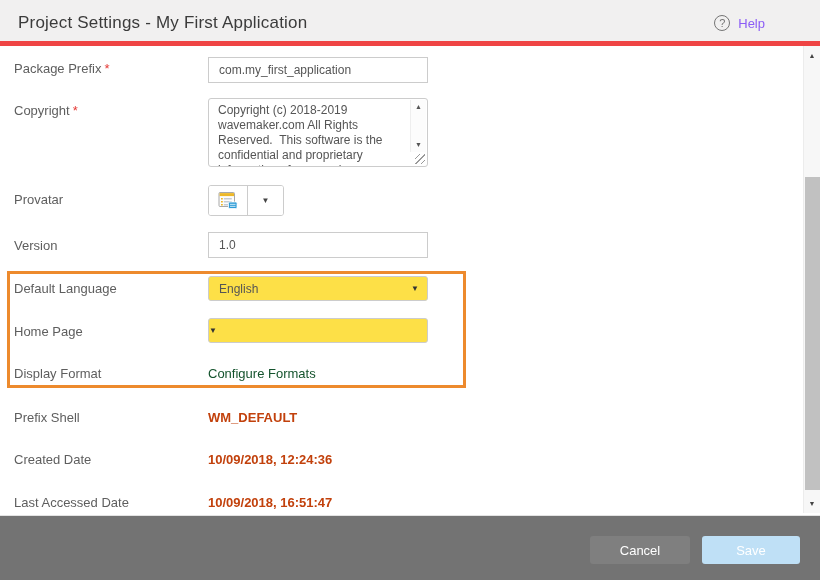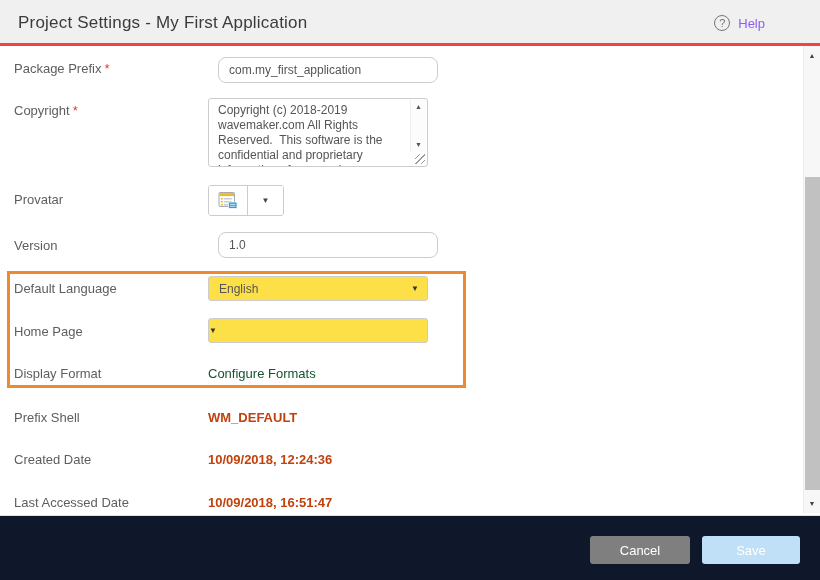--- a/index.html
+++ b/index.html
@@ -4,21 +4,21 @@
 <style>
   * { margin: 0; padding: 0; box-sizing: border-box; }
   html, body { width: 820px; height: 580px; background: #fff; }
   body { font-family: "Liberation Sans", sans-serif; }
 
   .dialog { position: relative; width: 820px; height: 580px; background: #fff; overflow: hidden; }
 
   
   .hdr {
     position: absolute; top: 0; left: 0; width: 820px; height: 46px;
-    background: #f1f0f0; border-bottom: 3px solid #ef4444;
+    background: #f1f0f0; border-bottom: 5px solid #ef4444;
   }
   .hdr-title {
     position: absolute; left: 18px; top: 13px;
     font-size: 17px; font-weight: 400; color: #3b3b3b; letter-spacing: .2px;
   }
   .help-wrap {
     position: absolute; right: 55px; top: 0; height: 46px;
     display: flex; align-items: center; gap: 8px; cursor: pointer;
   }
   .help-icon {
@@ -30,23 +30,23 @@
   
   .content { position: absolute; top: 46px; left: 0; width: 688px; height: 469px; background: #fff; }
   .lbl {
     position: absolute; left: 14px; width: 190px;
     font-size: 13px; color: #5e5e5e;
   }
   .req { color: #E53935; margin-left: 3px; }
 
   .txt-input {
     position: absolute; left: 208px; width: 220px; height: 26px;
-    border: 1px solid #ccc; border-radius: 8px; background: #fff;
+    border: 1px solid #ccc; border-radius: 0; background: #fff;
     font-family: "Liberation Sans", sans-serif; font-size: 12px; color: #555;
-    padding: 0 10px; outline: none; margin-left: 10px;
+    padding: 0 10px; outline: none;
   }
 
   
   .ta {
     position: absolute; left: 208px; top: 52px; width: 220px; height: 69px;
     border: 1px solid #ccc; border-radius: 3px; background: #fff; overflow: hidden;
   }
   .ta-text {
     position: absolute; left: 9px; top: 4px; width: 190px;
     font-size: 12px; line-height: 15px; color: #555; white-space: pre-wrap;
@@ -114,21 +114,21 @@
   .vs-up { top: 6px; }
   .vs-down { bottom: 6px; }
   .vs-thumb {
     position: absolute; left: 1px; top: 131px; width: 15px; height: 313px;
     background: #c1c1c1; cursor: pointer;
   }
 
   
   .ftr {
     position: absolute; top: 515px; left: 0; width: 820px; height: 65px;
-    background: #0f172a; border-top: 1px solid #e3e3e3;
+    background: #737373; border-top: 1px solid #e3e3e3;
   }
   .btn {
     position: absolute; top: 20px; height: 28px; border: none; border-radius: 3px;
     font-family: "Liberation Sans", sans-serif; font-size: 13px; color: #fff; cursor: pointer;
   }
   .btn-cancel { left: 590px; width: 100px; background: #7F7F7F; }
   .btn-save  { left: 702px; width: 98px;  background: #BFE0F6; }
 </style>
 </head>
 <body>

